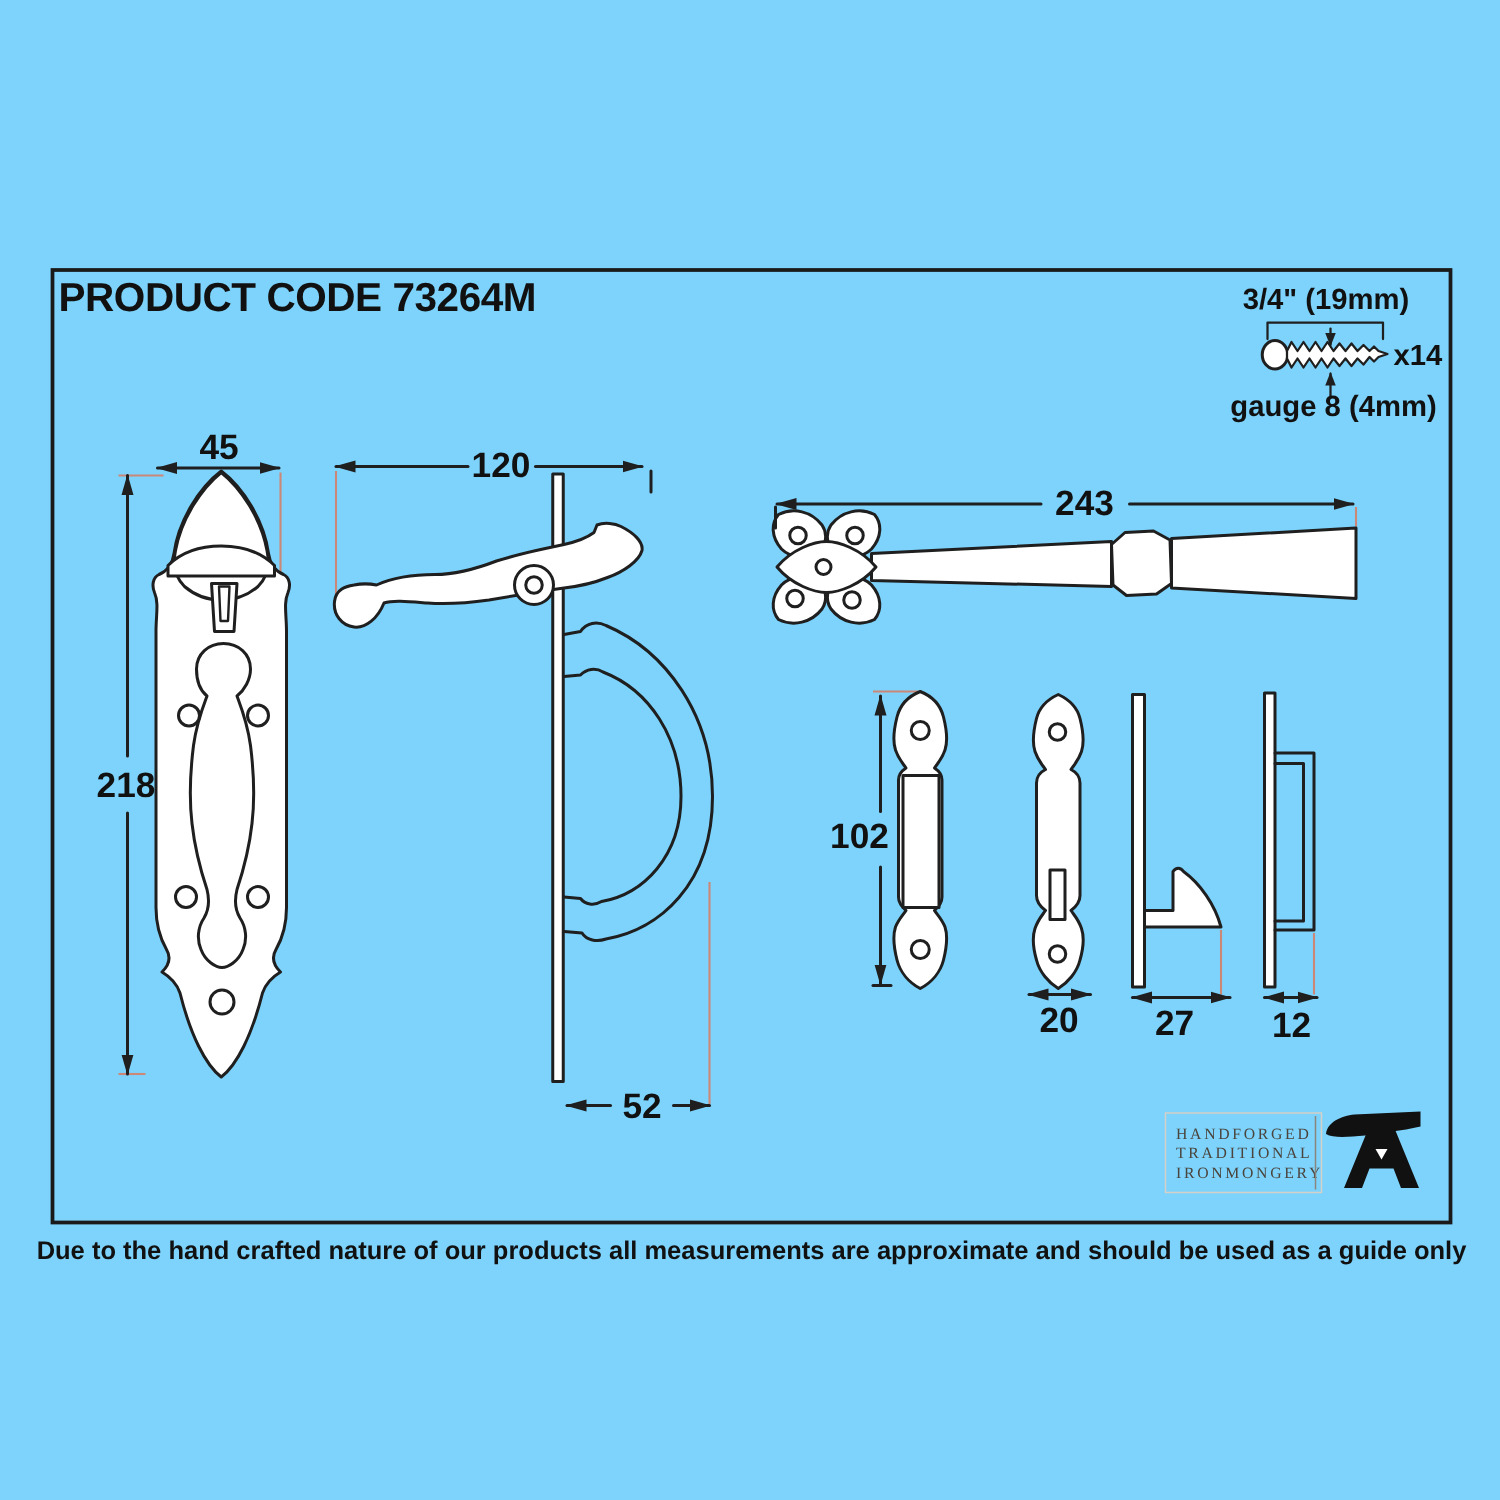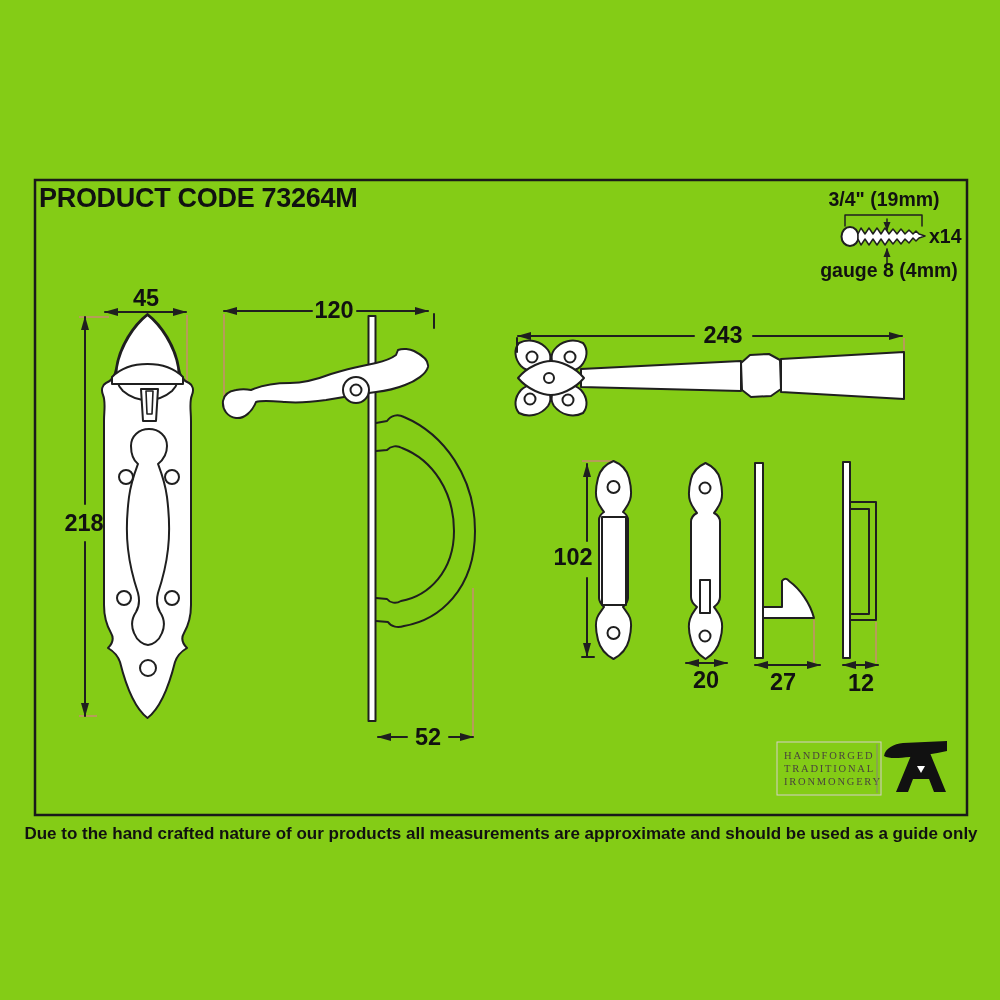--- a/index.html
+++ b/index.html
@@ -1,16 +1,16 @@
 <!DOCTYPE html>
 <html><head>
 <meta charset="utf-8">
 <style>
   html,body{margin:0;padding:0;background:#ffffff;}
-  .canvas{position:relative;width:1000px;height:1000px;background:#84cc16;overflow:hidden;
+  .canvas{position:relative;width:1000px;height:1000px;background:#7dd3fc;overflow:hidden;
           font-family:"Liberation Sans",sans-serif;}
   svg{position:absolute;left:0;top:0;}
   svg text{user-select:none;}
 </style>
 </head>
 <body>
 
 <div class="canvas">
 <svg width="1000" height="1000" viewBox="0 0 1000 1000" xmlns="http://www.w3.org/2000/svg">
   <defs>

